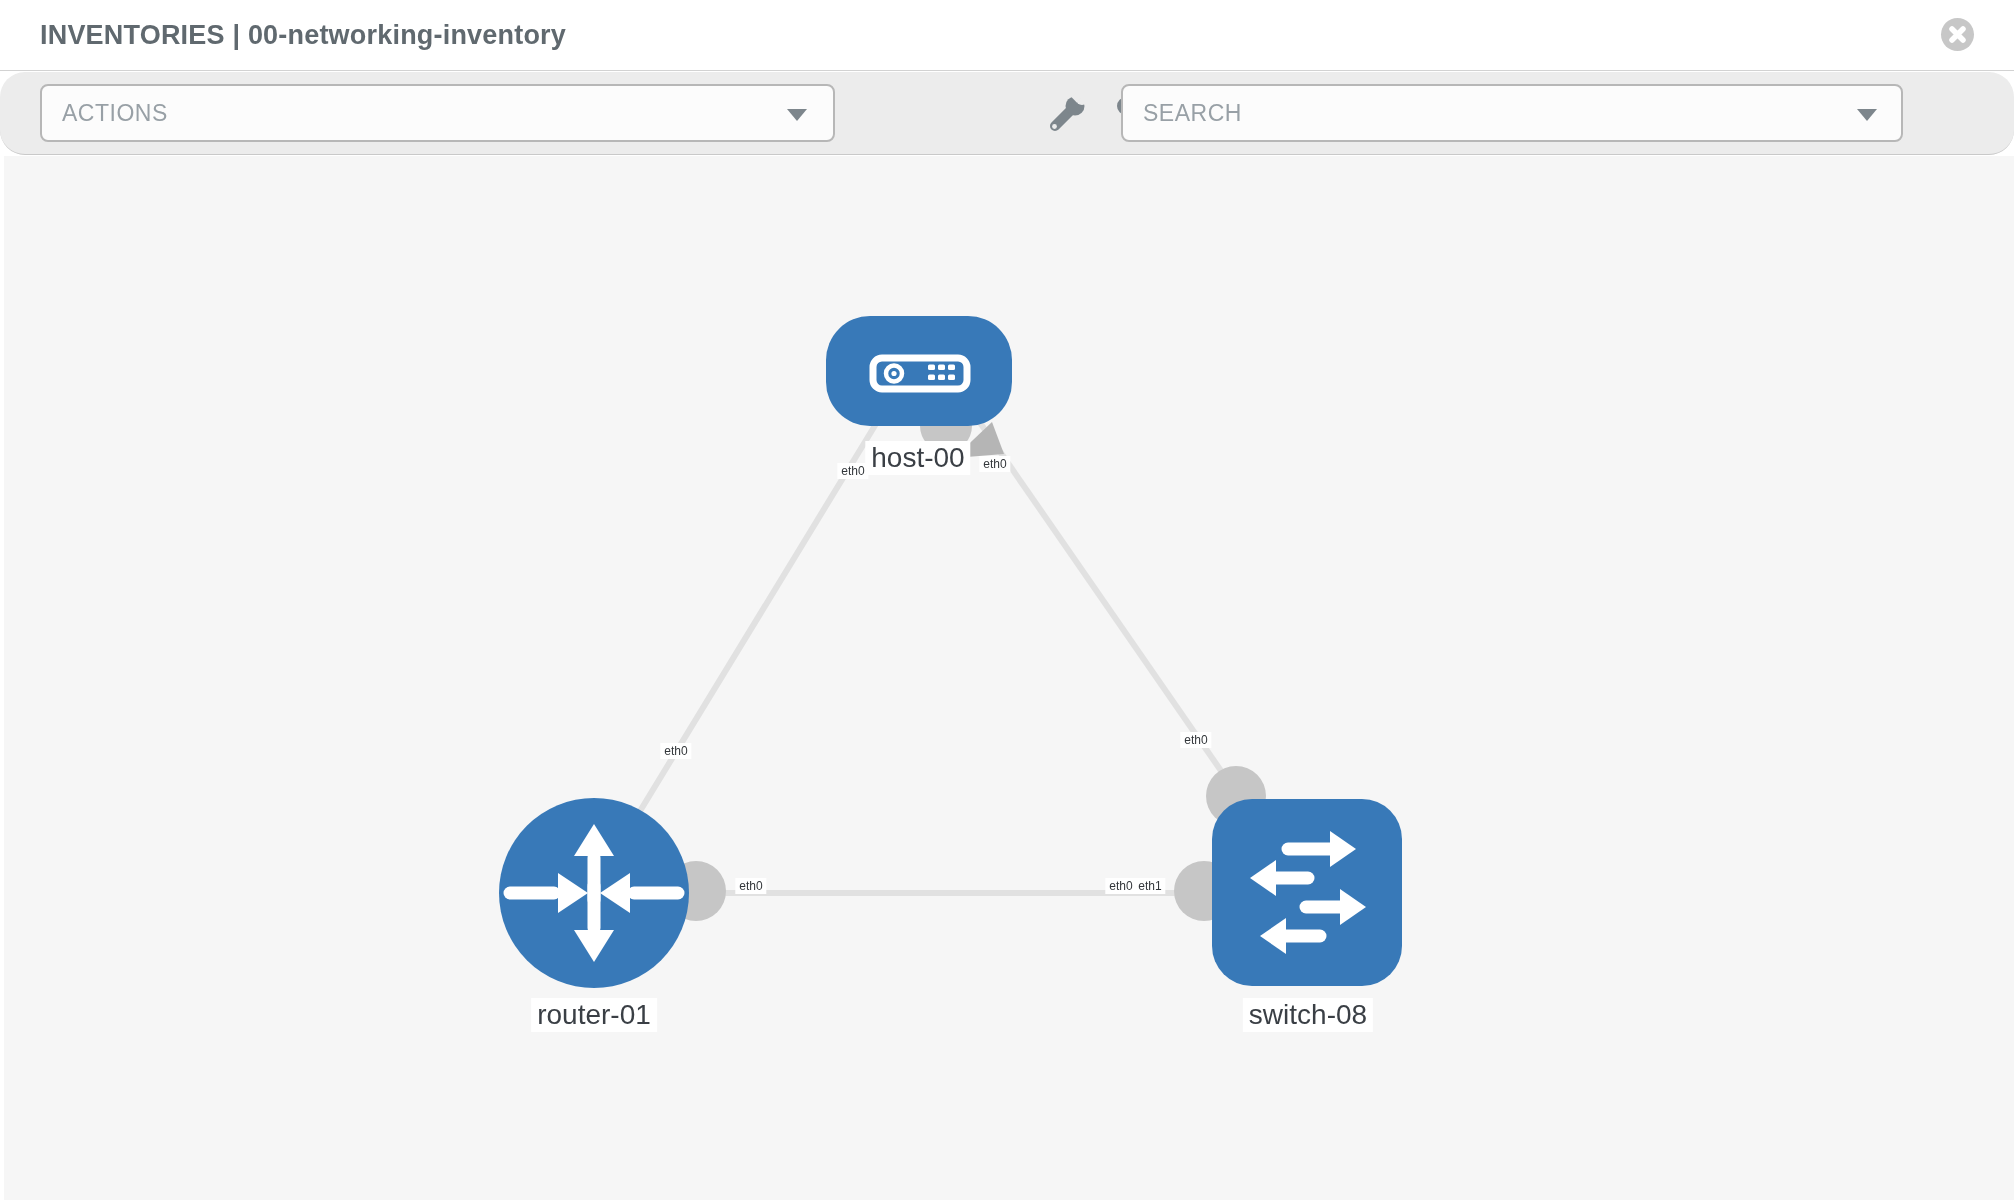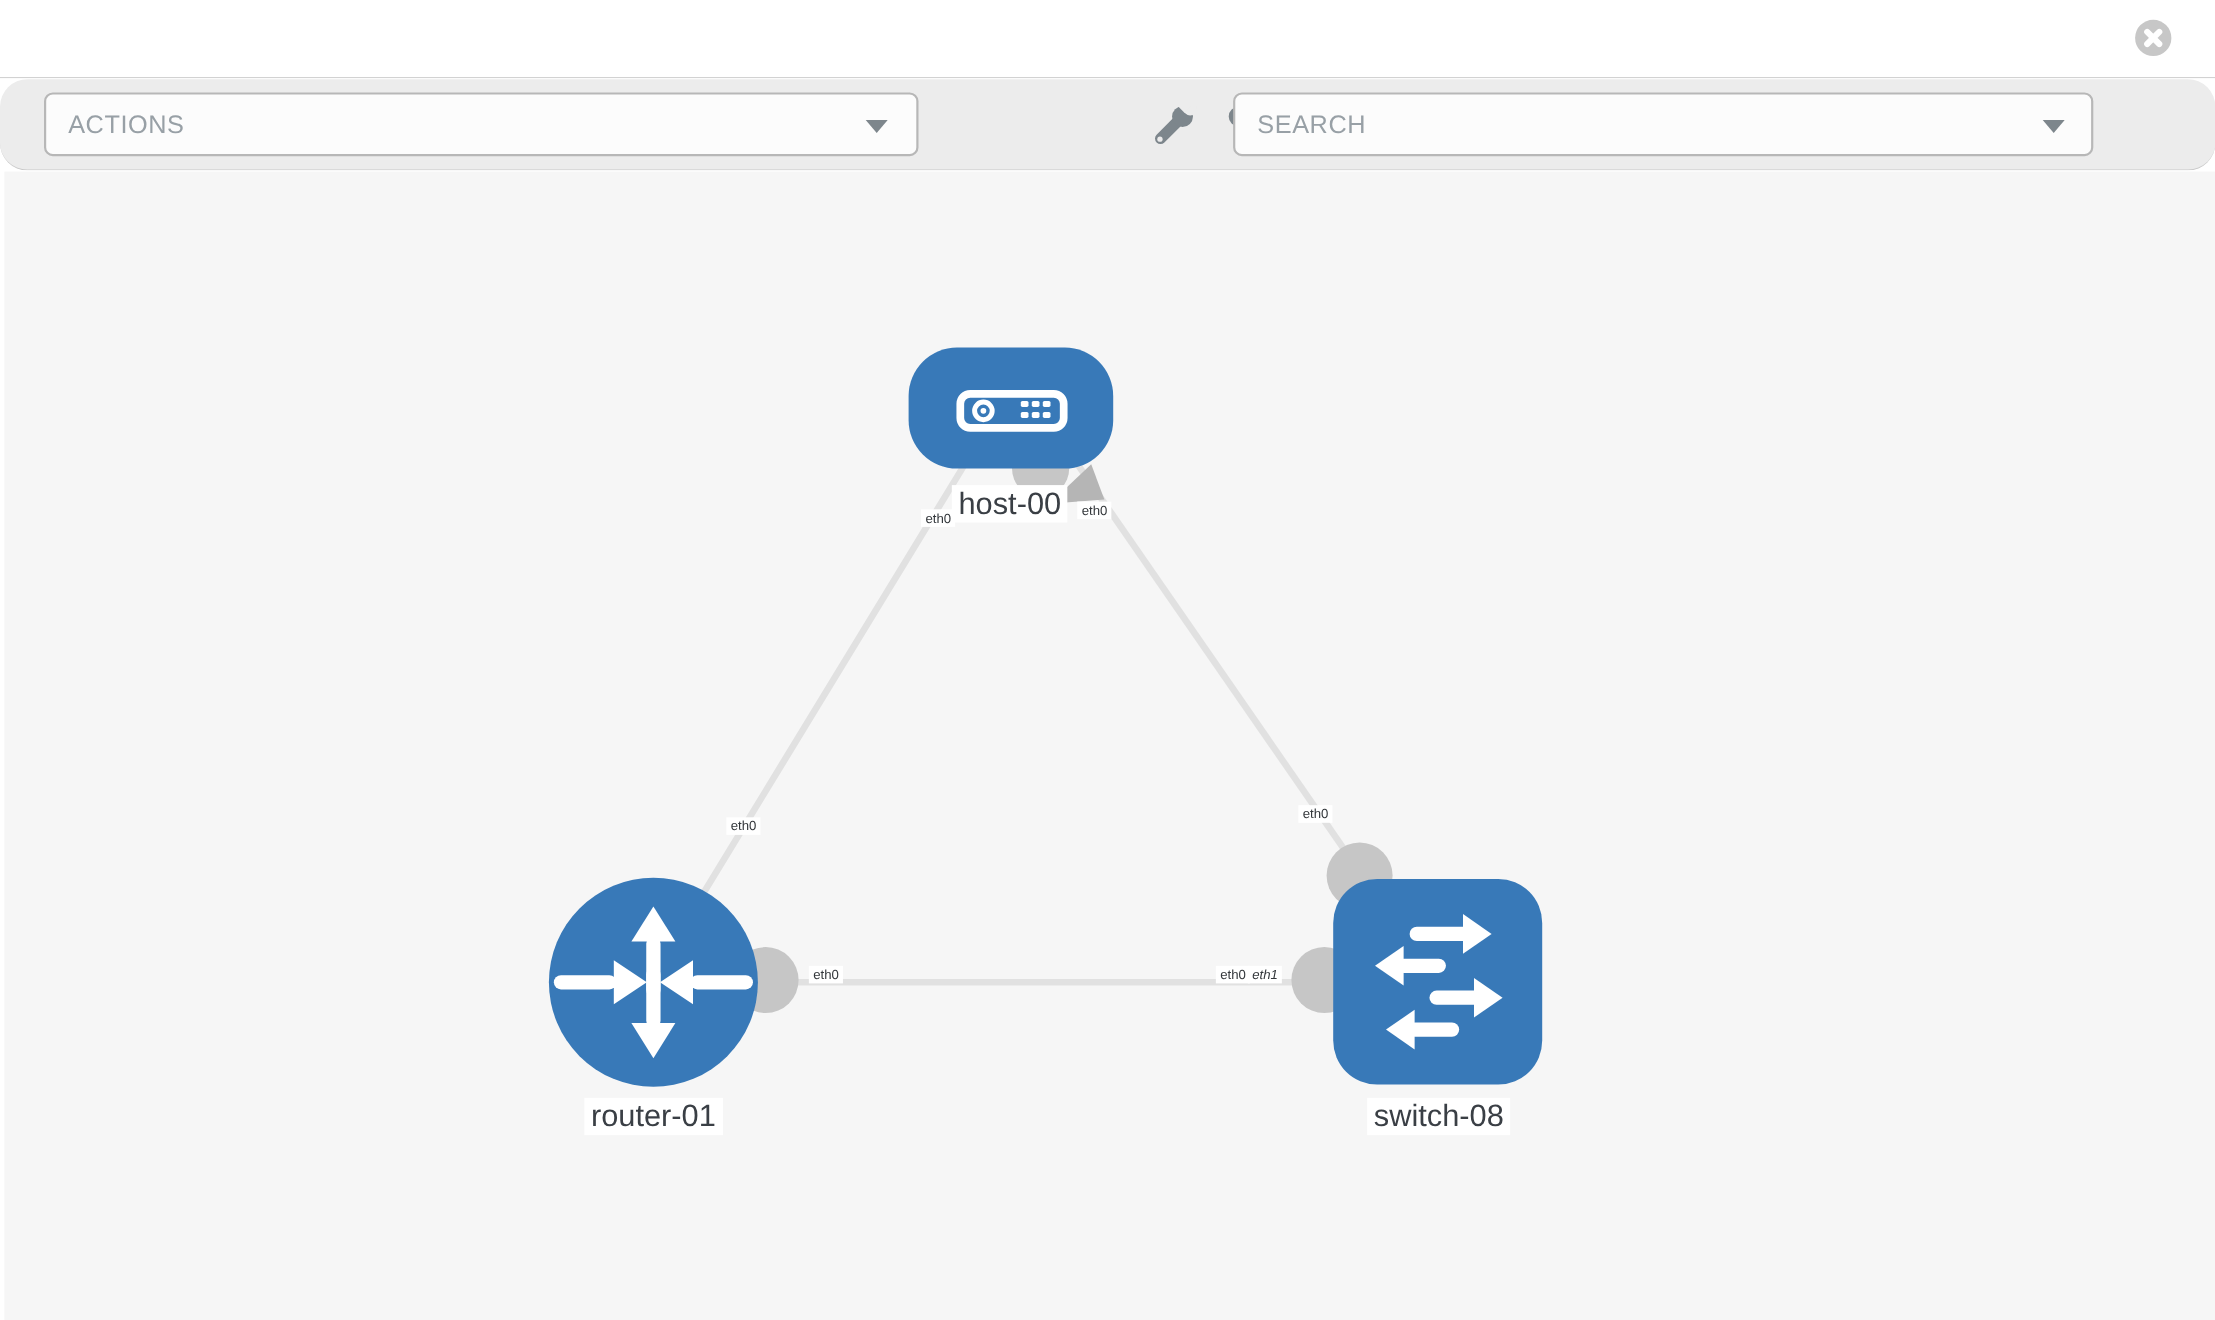--- a/index.html
+++ b/index.html
@@ -45,26 +45,27 @@
     position:absolute;left:4px;top:156px;width:2014px;height:1044px;
     background:#f6f6f6;overflow:hidden;
   }
   .topo-svg{position:absolute;left:0;top:0;}
   .chip{
     position:absolute;transform:translate(-50%,-50%);
     background:#ffffff;white-space:nowrap;padding:1px 6px;
   }
   .node-label{font-size:28px;color:#3a3f45;}
   .port-label{font-size:12px;color:#33373b;padding:1px 4px;}
-  .z2{z-index:2;font-style:italic;}
+  .z2{z-index:2;}
 </style>
 </head>
 <body>
 
 <div class="header">
+  <div class="header-title">INVENTORIES | 00-networking-inventory</div>
   <div class="close-btn">
     <svg width="33" height="33" viewBox="0 0 33 33">
       <path d="M11 11 L22 22 M22 11 L11 22" stroke="#ffffff" stroke-width="5.5" stroke-linecap="round"></path>
     </svg>
   </div>
 </div>
 
 <div class="toolbar">
   <div class="select-box" style="left:40px;width:795px;">
     <span class="select-label">ACTIONS</span>

